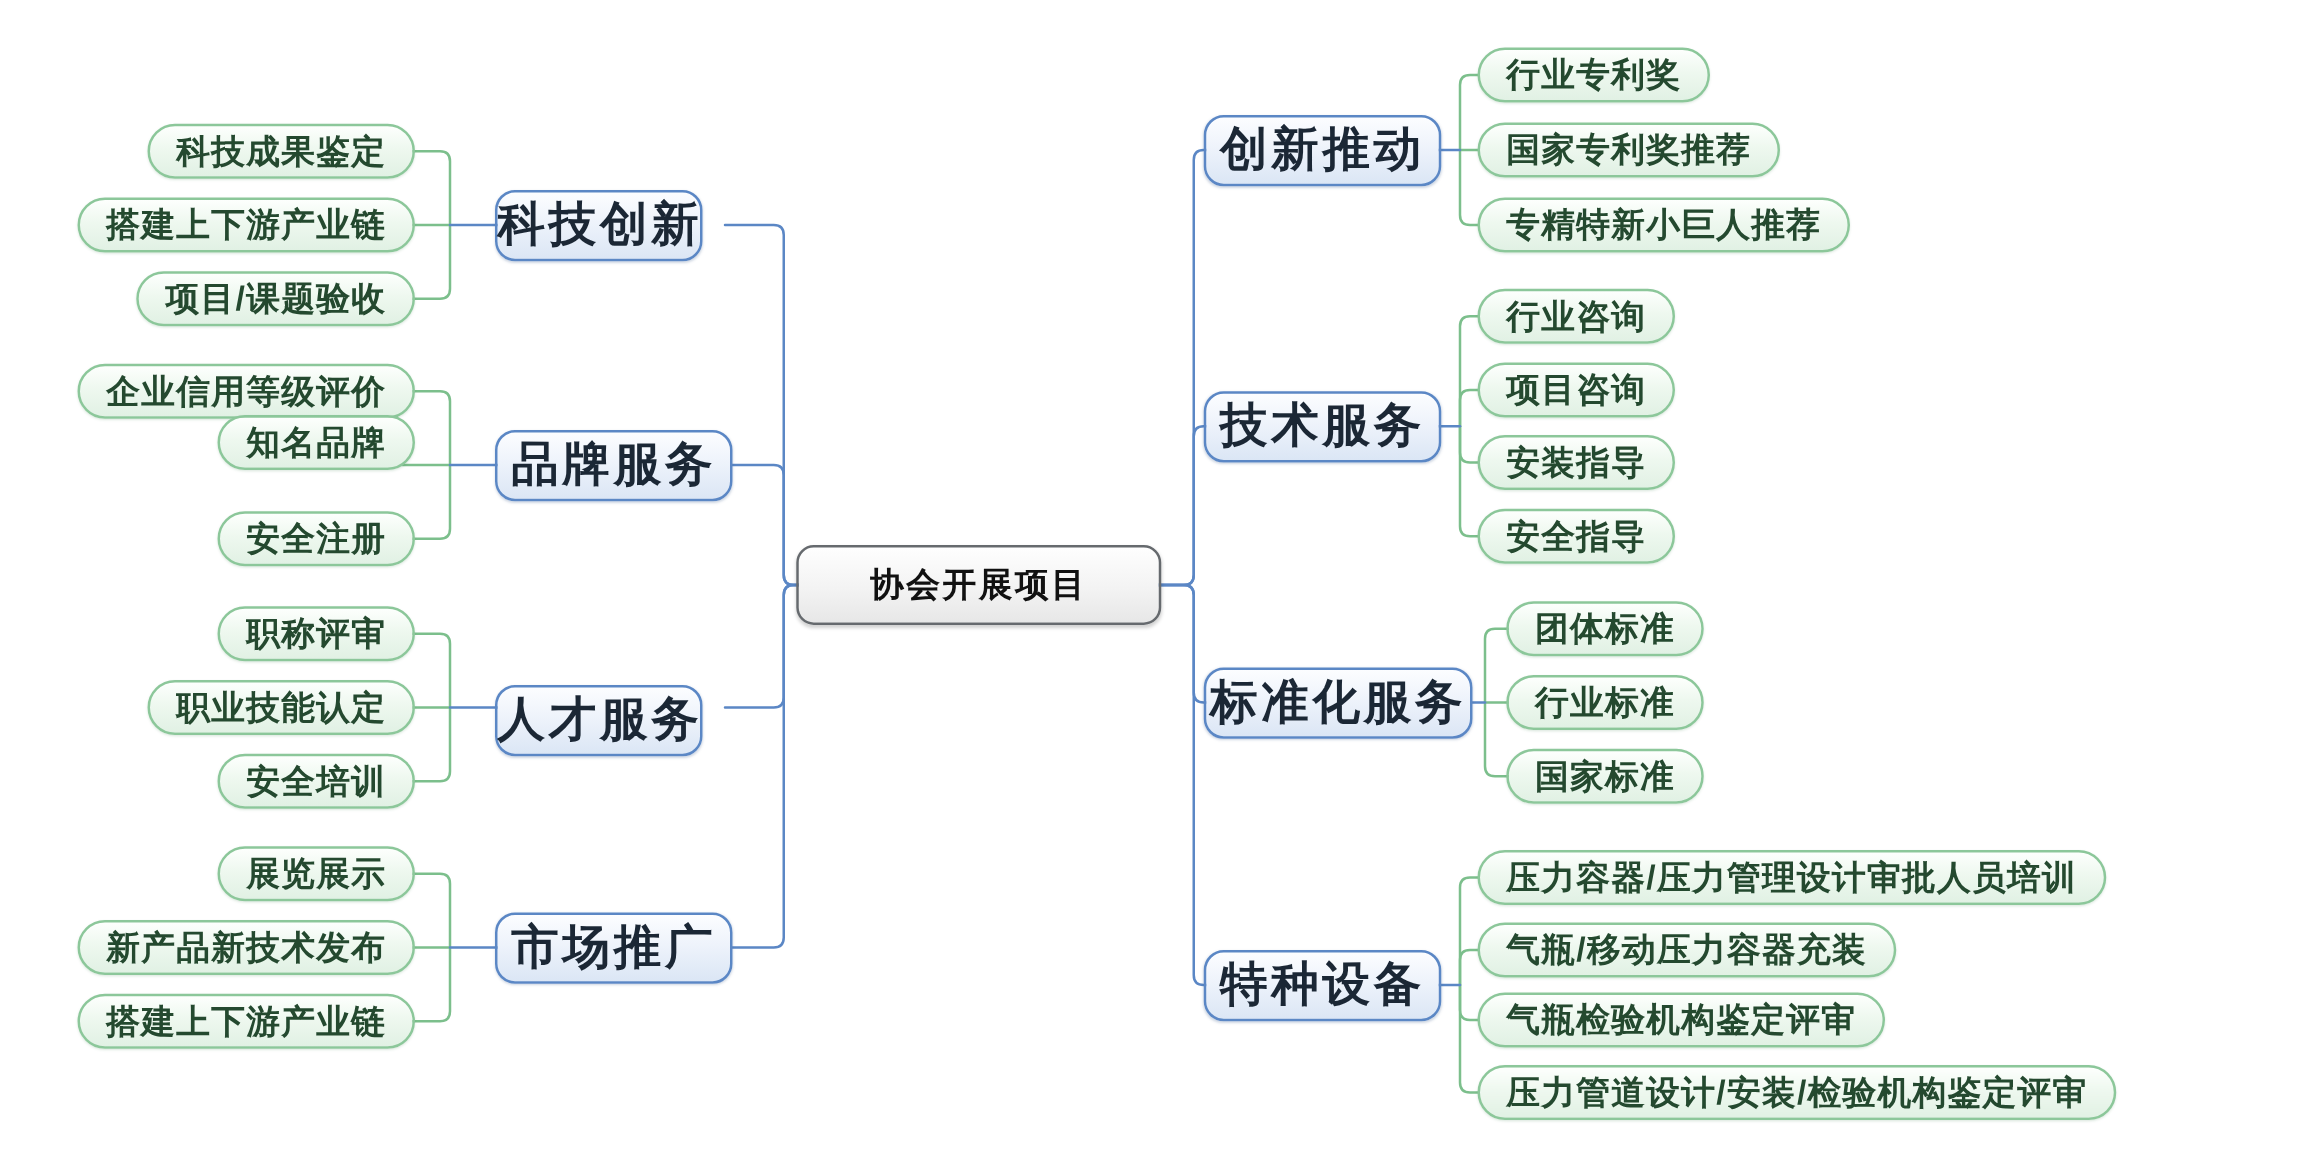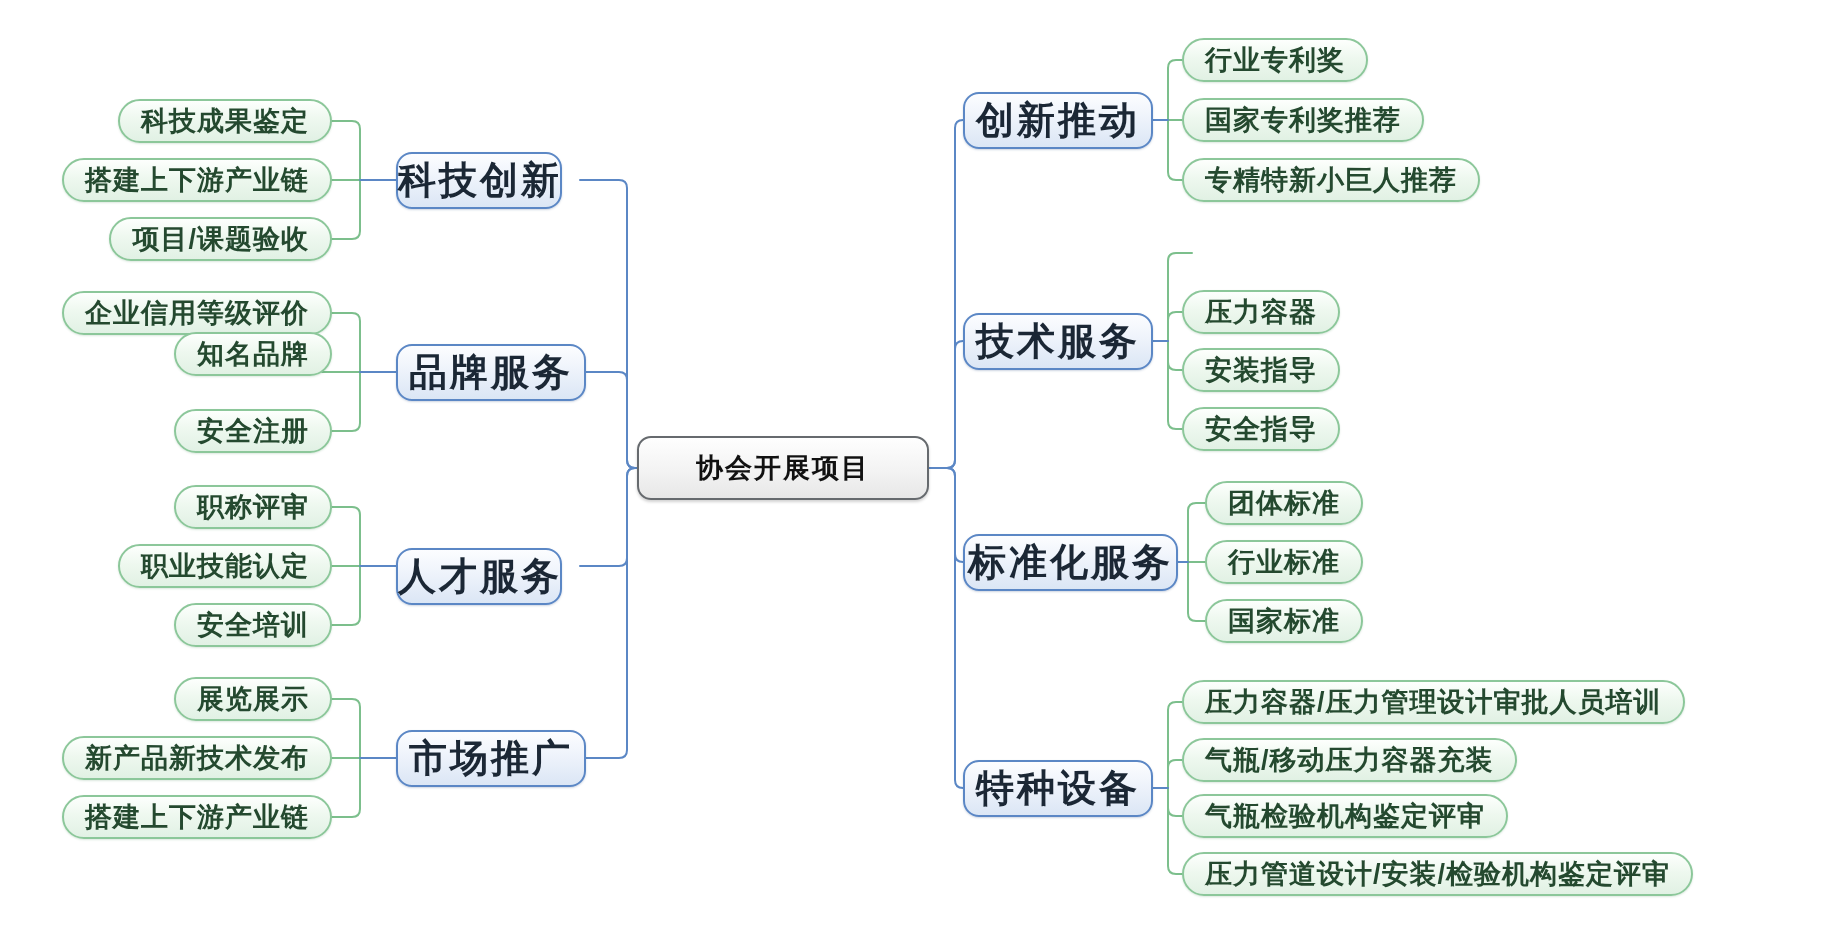--- a/index.html
+++ b/index.html
@@ -103,21 +103,22 @@
   <div class="node child" style="right:1510px;top:795px">搭建上下游产业链</div>
 
   <div class="node parent" style="left:963px;top:92px;width:190px">创新推动</div>
   <div class="node parent" style="left:963px;top:313px;width:190px">技术服务</div>
   <div class="node parent" style="left:963px;top:534px;width:215px">标准化服务</div>
   <div class="node parent" style="left:963px;top:760px;width:190px">特种设备</div>
 
   <div class="node child" style="left:1182px;top:38px">行业专利奖</div>
   <div class="node child" style="left:1182px;top:98px">国家专利奖推荐</div>
   <div class="node child" style="left:1182px;top:158px">专精特新小巨人推荐</div>
-  <div class="node child" style="left:1182px;top:290px">压力容器</div>
+  <div class="node child" style="left:1182px;top:231px">行业咨询</div>
+  <div class="node child" style="left:1182px;top:290px">项目咨询</div>
   <div class="node child" style="left:1182px;top:348px">安装指导</div>
   <div class="node child" style="left:1182px;top:407px">安全指导</div>
   <div class="node child" style="left:1205px;top:481px">团体标准</div>
   <div class="node child" style="left:1205px;top:540px">行业标准</div>
   <div class="node child" style="left:1205px;top:599px">国家标准</div>
   <div class="node child" style="left:1182px;top:680px">压力容器/压力管理设计审批人员培训</div>
   <div class="node child" style="left:1182px;top:738px">气瓶/移动压力容器充装</div>
   <div class="node child" style="left:1182px;top:794px">气瓶检验机构鉴定评审</div>
   <div class="node child" style="left:1182px;top:852px">压力管道设计/安装/检验机构鉴定评审</div>
 

